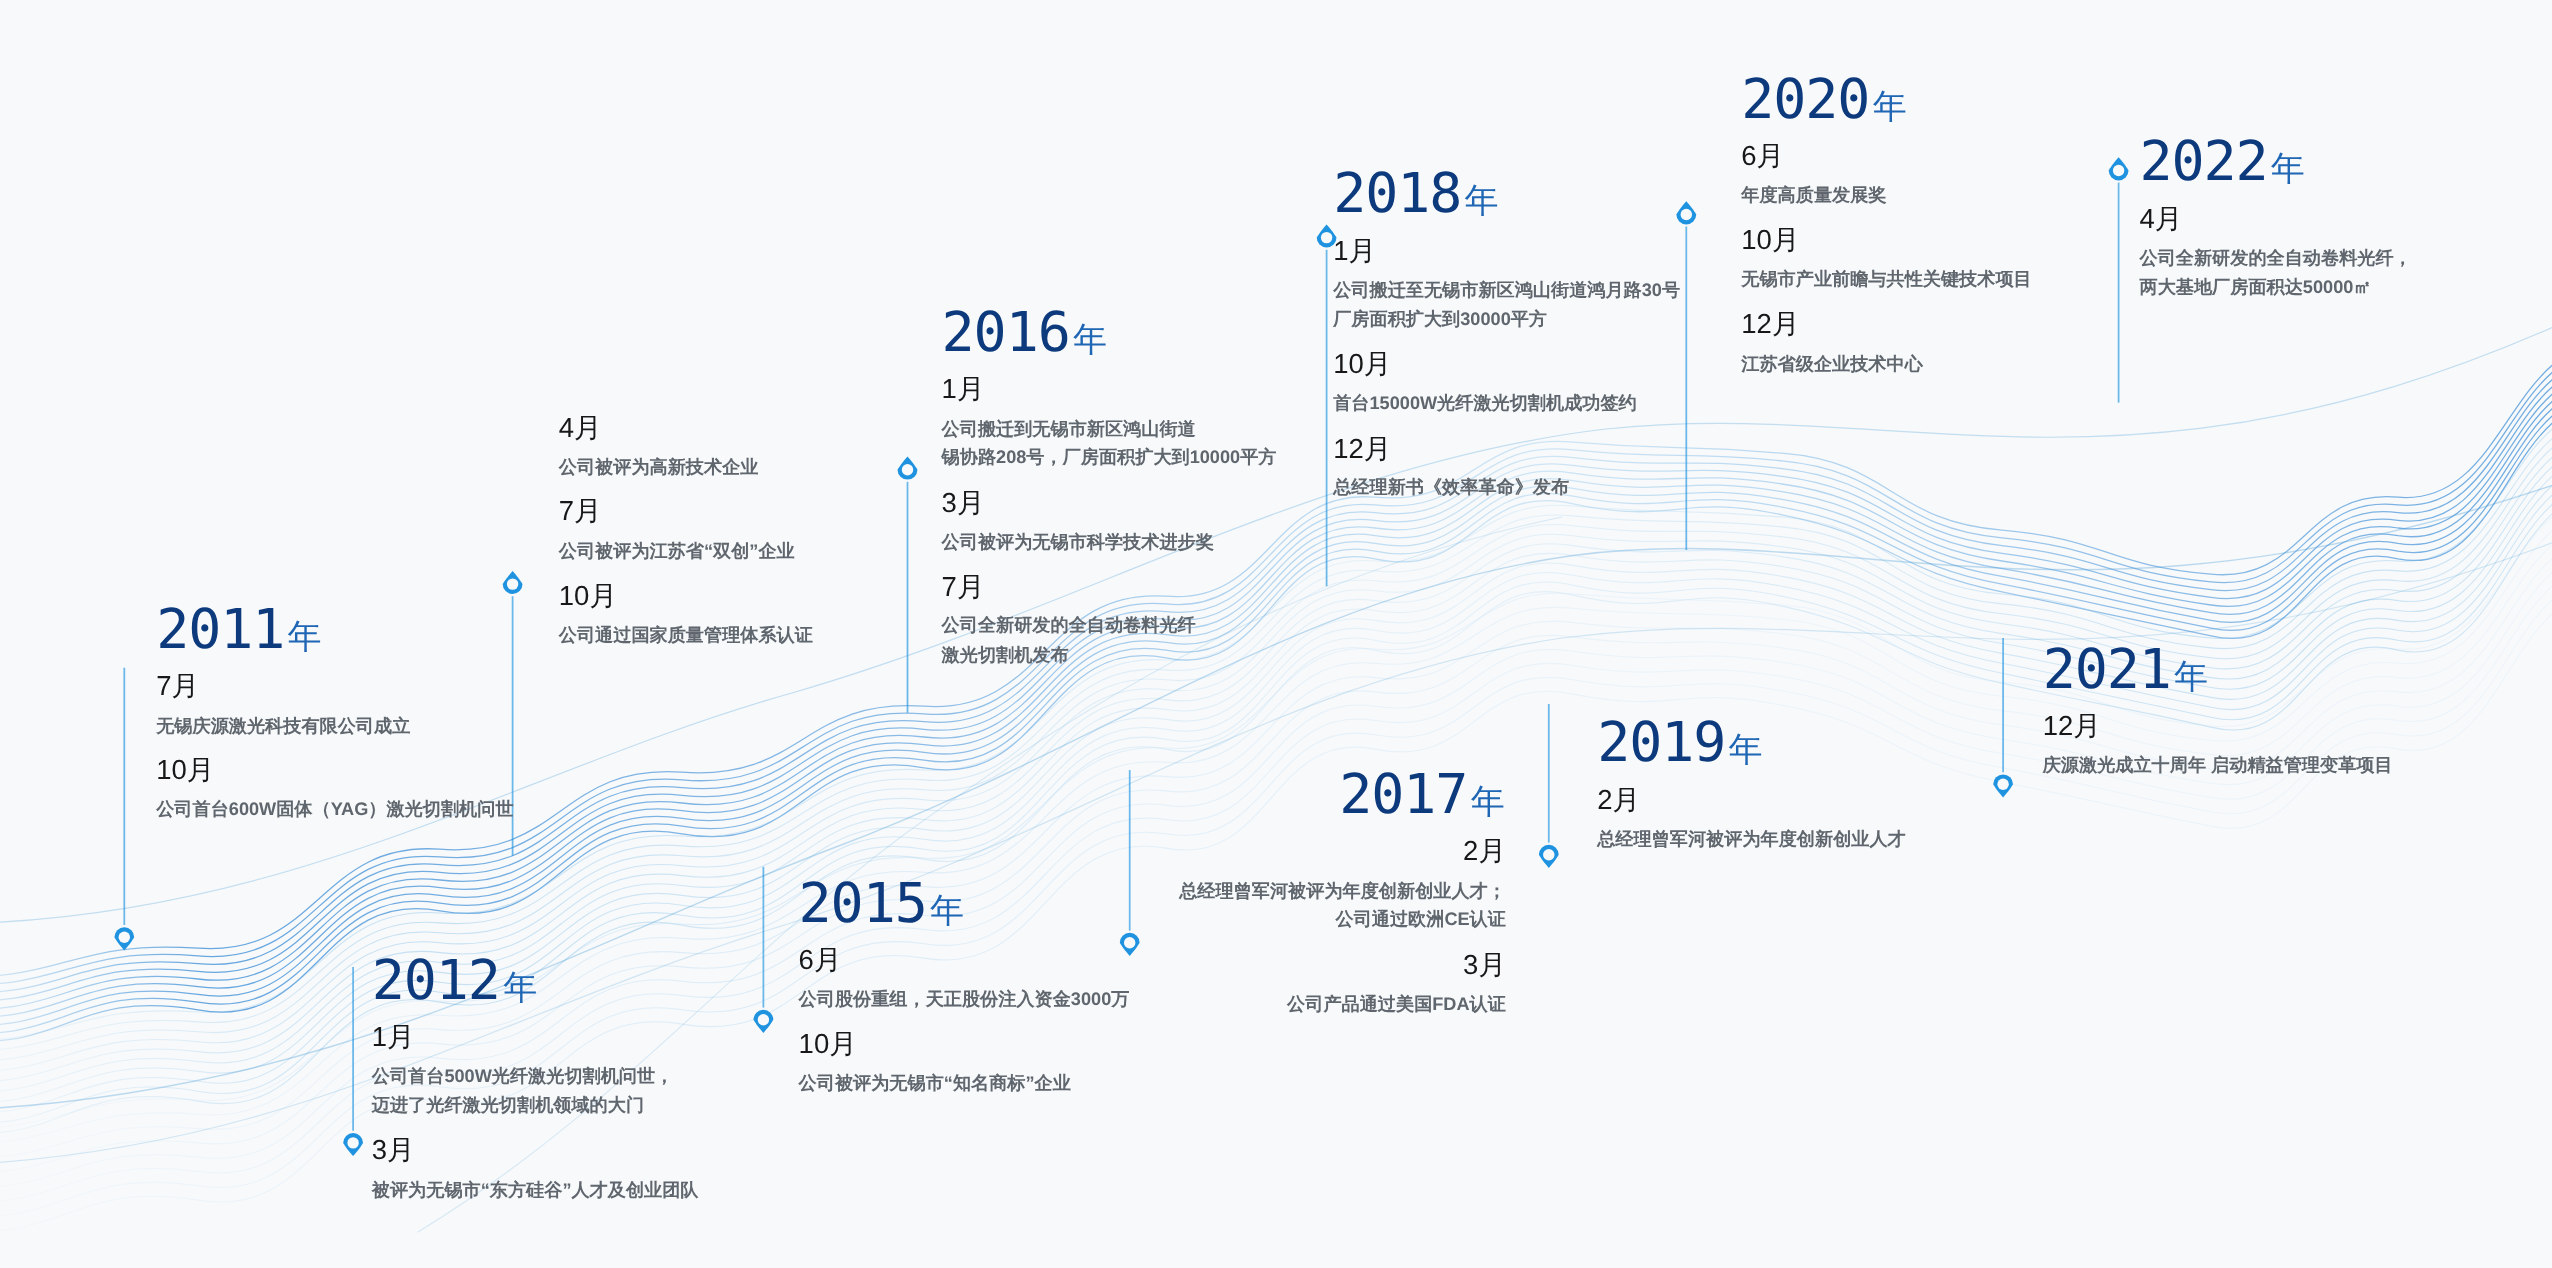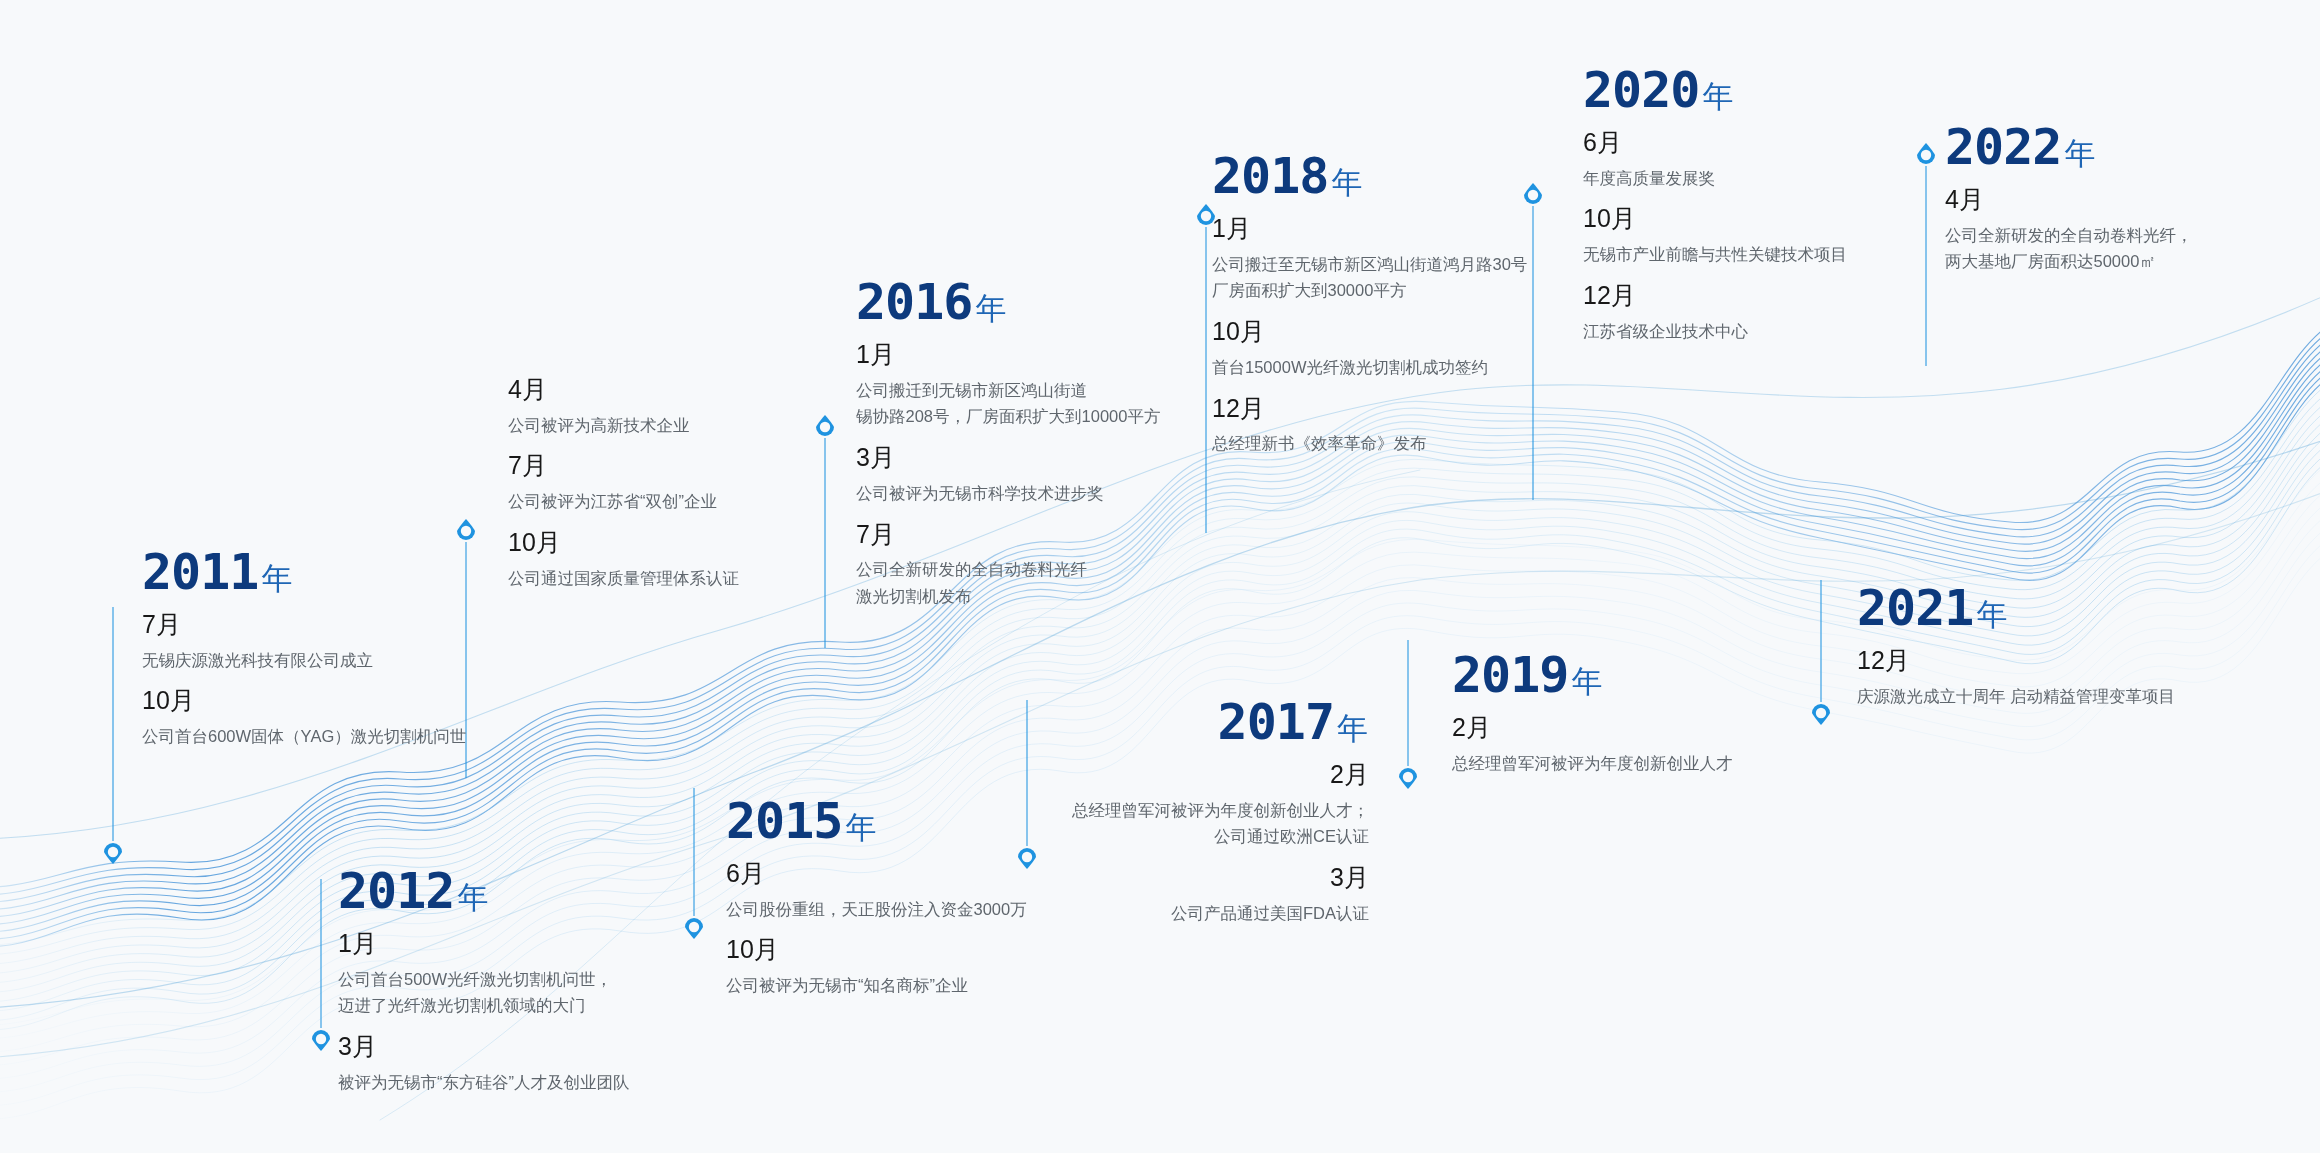--- a/index.html
+++ b/index.html
@@ -24,21 +24,21 @@
   .year{
     white-space:nowrap;
     line-height:1;
     margin:0 0 6px 0;
     font-weight:700;
     letter-spacing:1px;
   }
   .year .digits{
     font-family:"DejaVu Sans Mono","Liberation Mono",monospace;
     font-size:50px;
-    font-weight:700;
+    font-weight:400;
     color:#0d3a7d;
     letter-spacing:-1px;
   }
   .year .suffix{
     font-size:31px;
     font-weight:400;
     color:#1f66b5;
     margin-left:3px;
   }
 
@@ -46,21 +46,21 @@
     font-size:25px;
     font-weight:400;
     color:#181818;
     line-height:1.15;
     margin:13px 0 8px 0;
     white-space:nowrap;
   }
   .entry .ev:first-of-type .month{margin-top:8px;}
   .desc{
     font-size:16.5px;
-    font-weight:400;
+    font-weight:700;
     color:#5f666d;
     line-height:1.62;
     white-space:nowrap;
   }
   .desc div{white-space:nowrap;}
 </style>
 </head>
 <body>
 
 <div id="stage">

